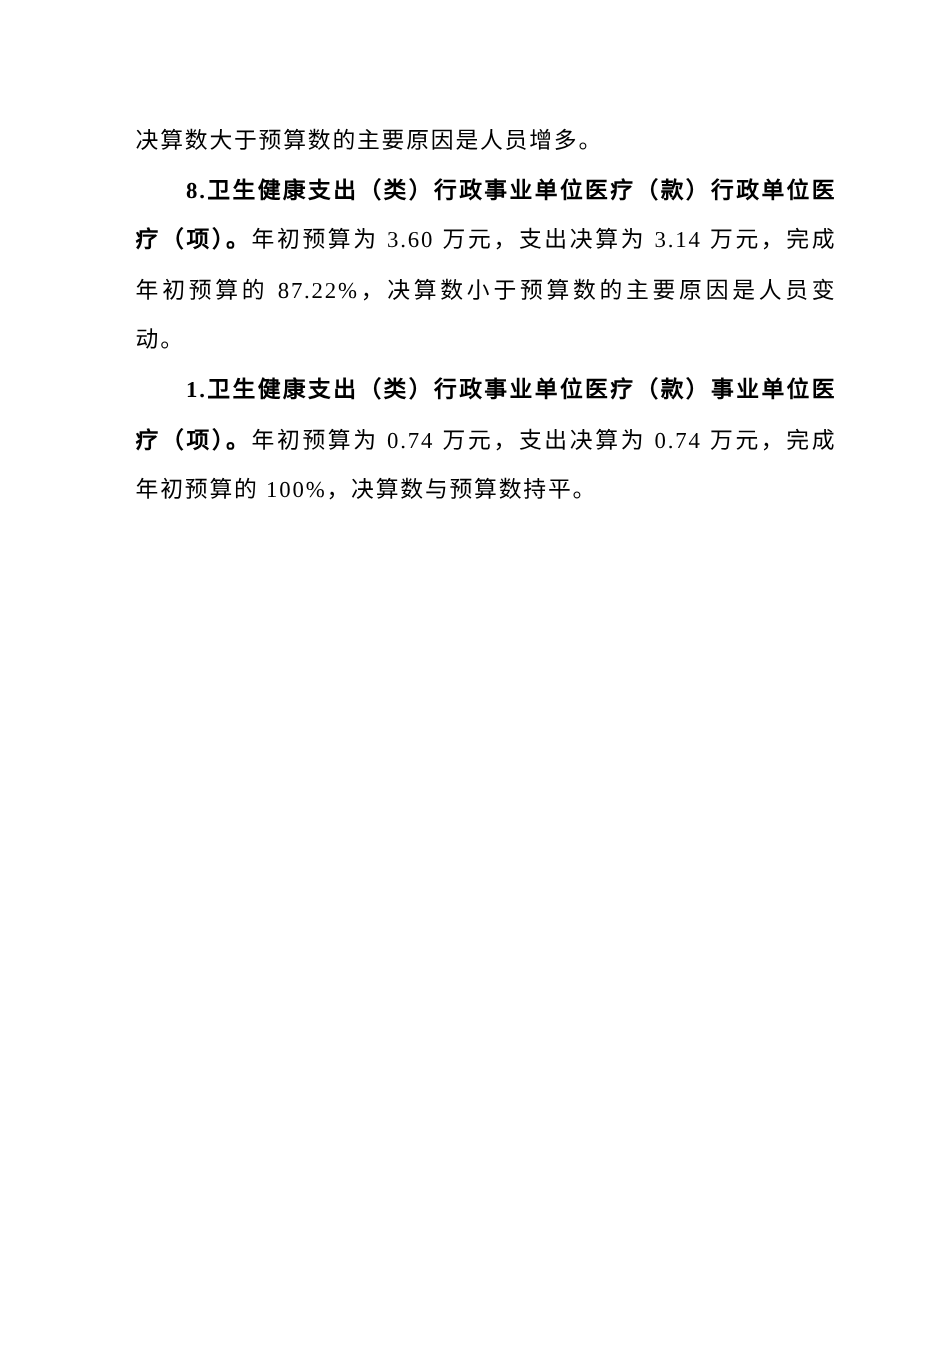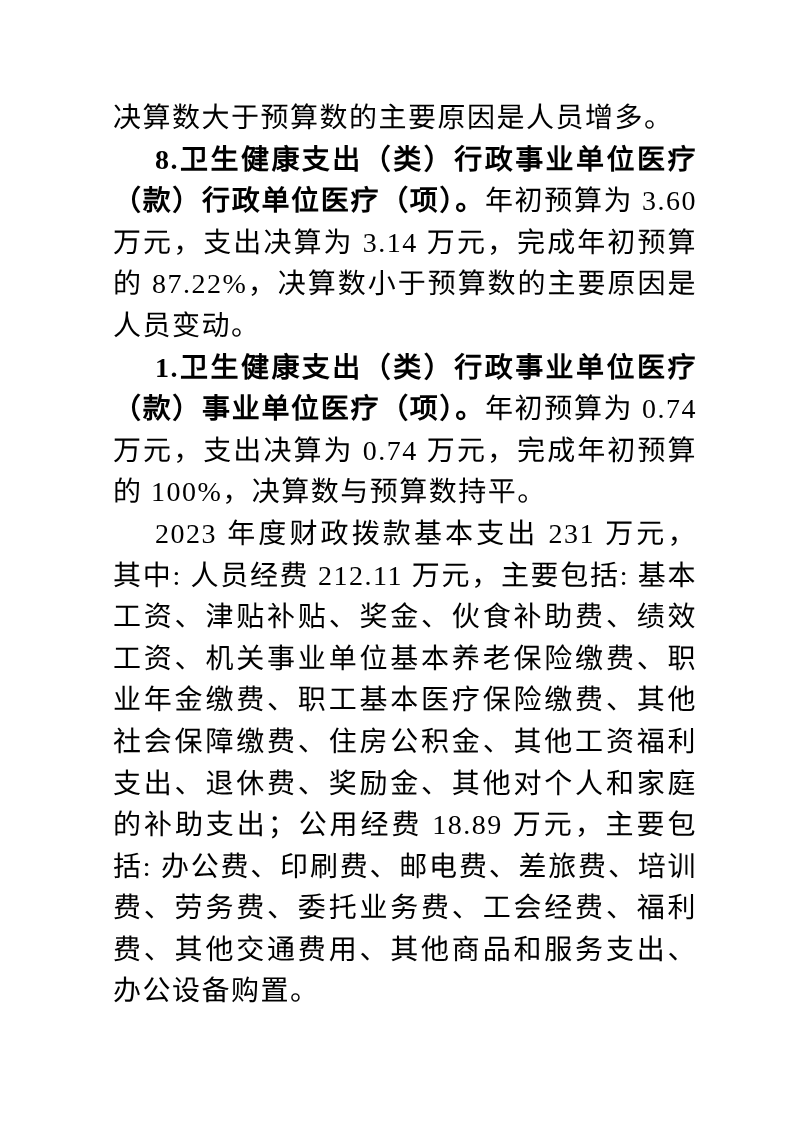--- a/index.html
+++ b/index.html
@@ -16,21 +16,21 @@
     position: relative;
     width: 793px;
     height: 1122px;
     background: #ffffff;
     box-sizing: border-box;
     padding: 97px 96px 0 113px;
     color: #000000;
   }
   .doc {
     font-family: "Liberation Serif", "DejaVu Serif", serif;
-    font-size: 28px;
+    font-size: 19px;
     line-height: 41.6px;
     letter-spacing: 1.5px;
     text-align: justify;
     color: #000000;
   }
   .doc p {
     margin: 0;
     padding: 0;
     text-indent: 42px;
   }
@@ -47,15 +47,14 @@
   }
 </style>
 </head>
 <body>
 
 <div class="page">
   <div class="doc">
       <p class="continuation"><span>决算数大于预算数的主要原因是人员增多。</span></p>
       <p class="body"><span class="b">8.卫生健康支出（类）行政事业单位医疗（款）行政单位医疗（项）。</span><span>年初预算为 3.60 万元，支出决算为 3.14 万元，完成年初预算的 87.22%，决算数小于预算数的主要原因是人员变动。</span></p>
       <p class="body"><span class="b">1.卫生健康支出（类）行政事业单位医疗（款）事业单位医疗（项）。</span><span>年初预算为 0.74 万元，支出决算为 0.74 万元，完成年初预算的 100%，决算数与预算数持平。</span></p>
-      <p class="body"><span>2023 年度财政拨款基本支出 231 万元，其中: 人员经费 212.11 万元，主要包括: 基本工资、津贴补贴、奖金、伙食补助费、绩效工资、机关事业单位基本养老保险缴费、职业年金缴费、职工基本医疗保险缴费、其他社会保障缴费、住房公积金、其他工资福利支出、退休费、奖励金、其他对个人和家庭的补助支出；公用经费 18.89 万元，主要包括: 办公费、印刷费、邮电费、差旅费、培训费、劳务费、委托业务费、工会经费、福利费、其他交通费用、其他商品和服务支出、办公设备购置。</span></p>
     </div>
 </div>
 
 </body></html>

